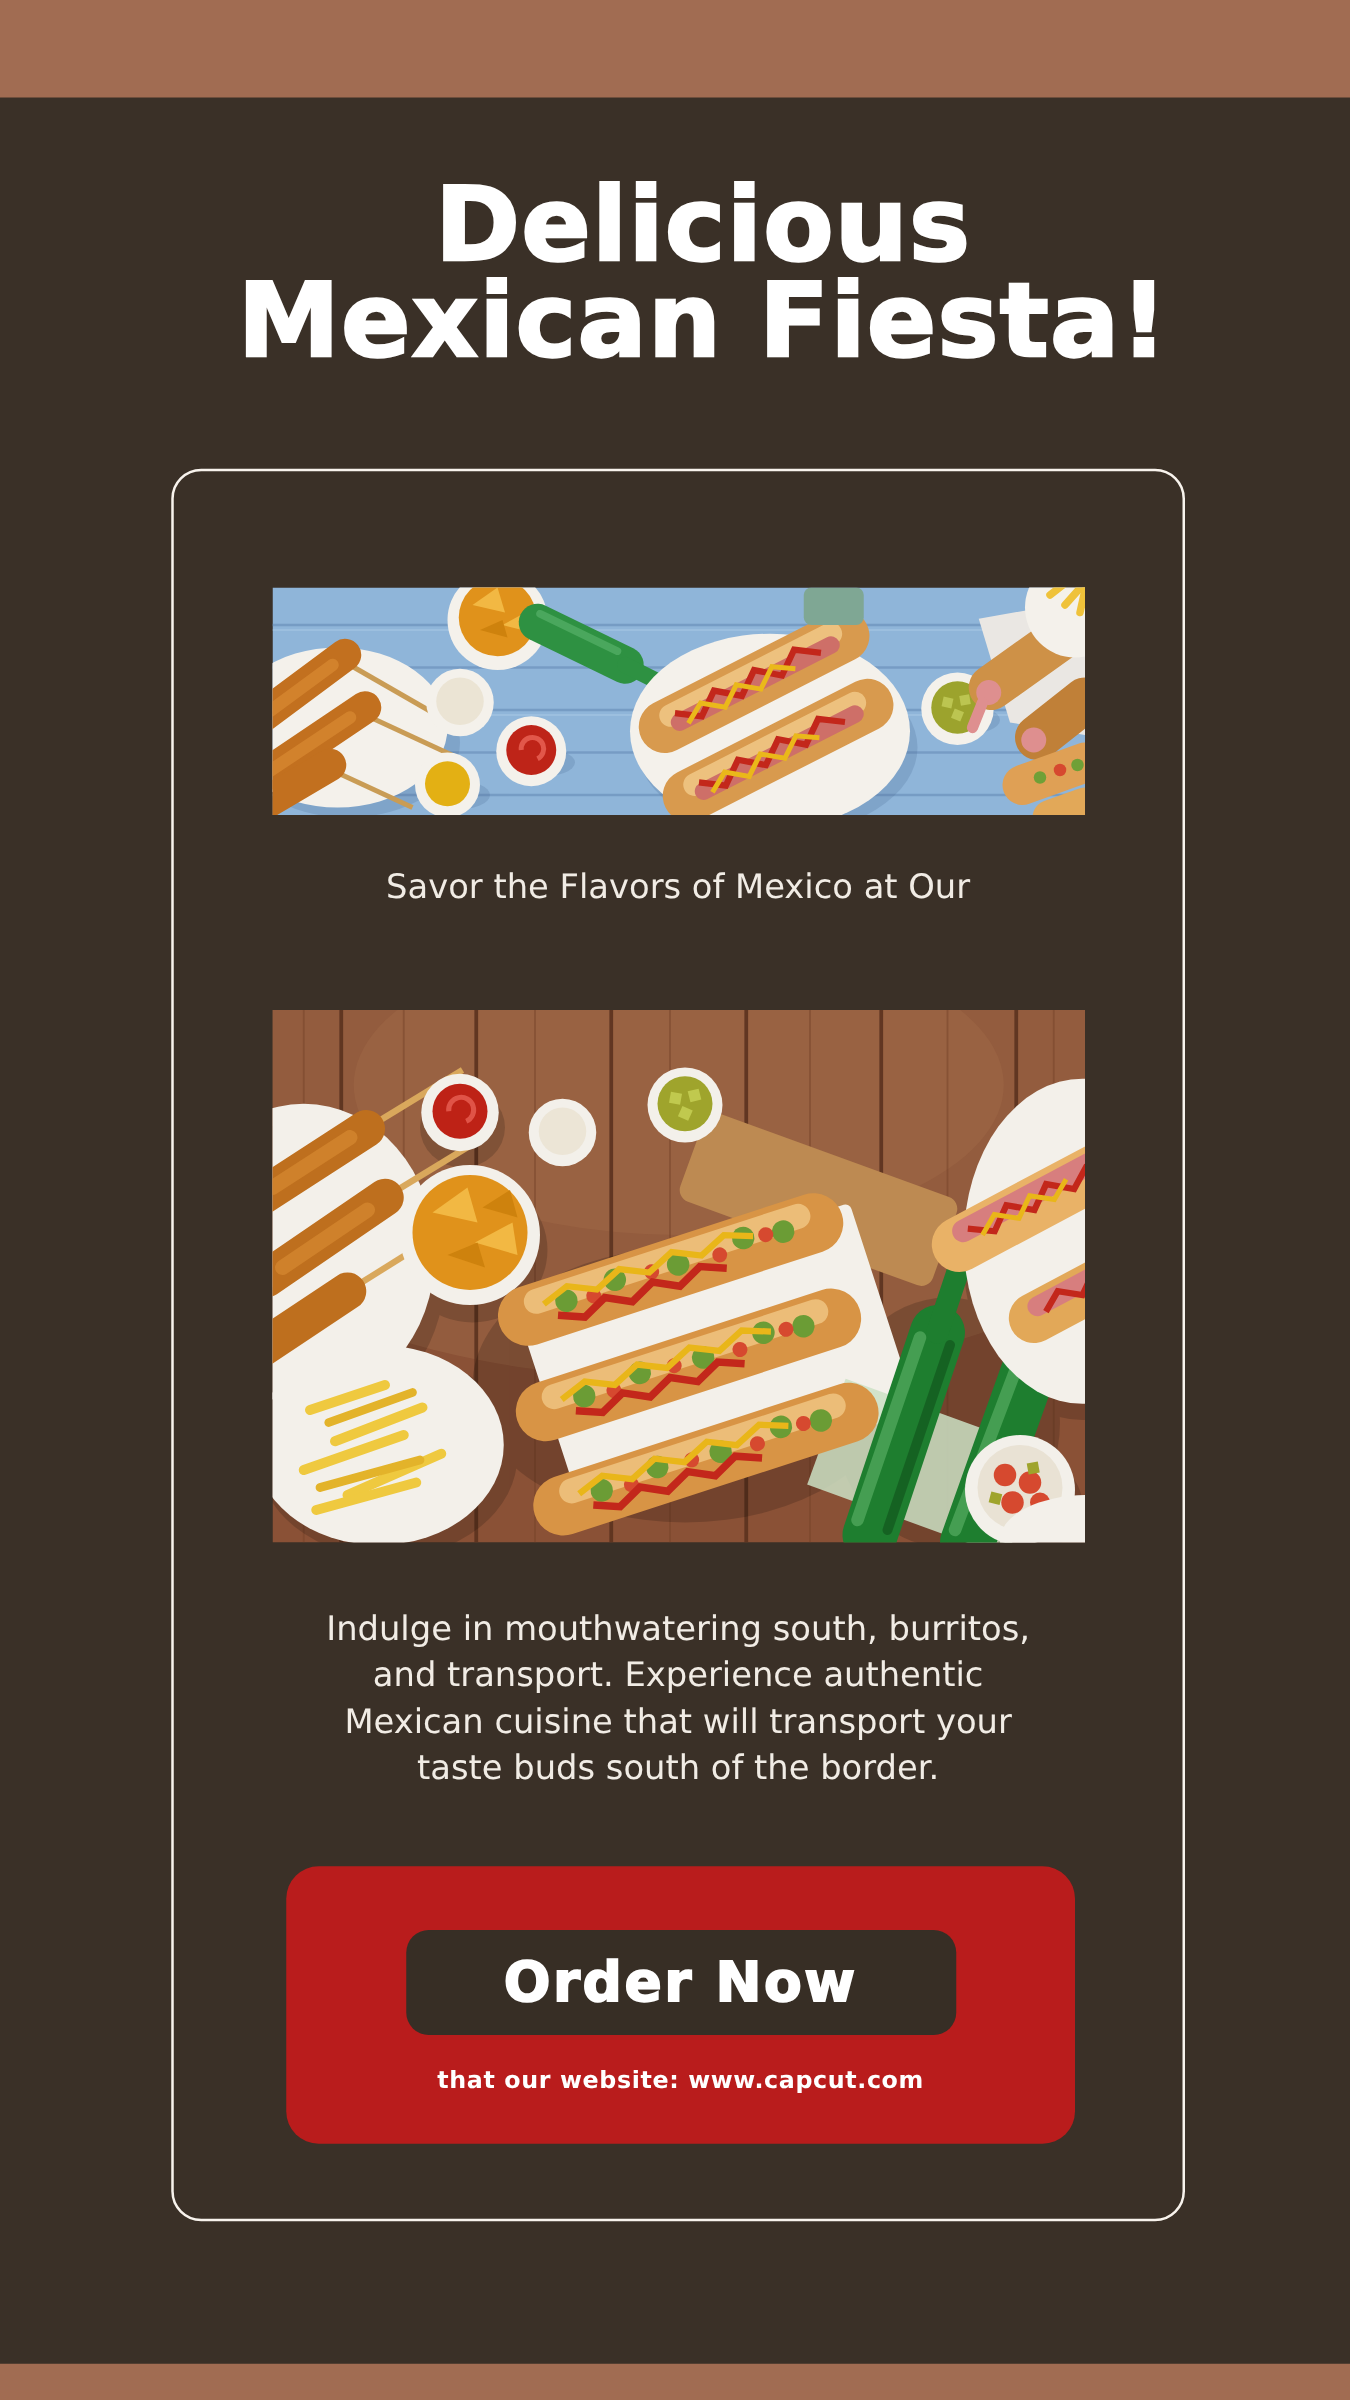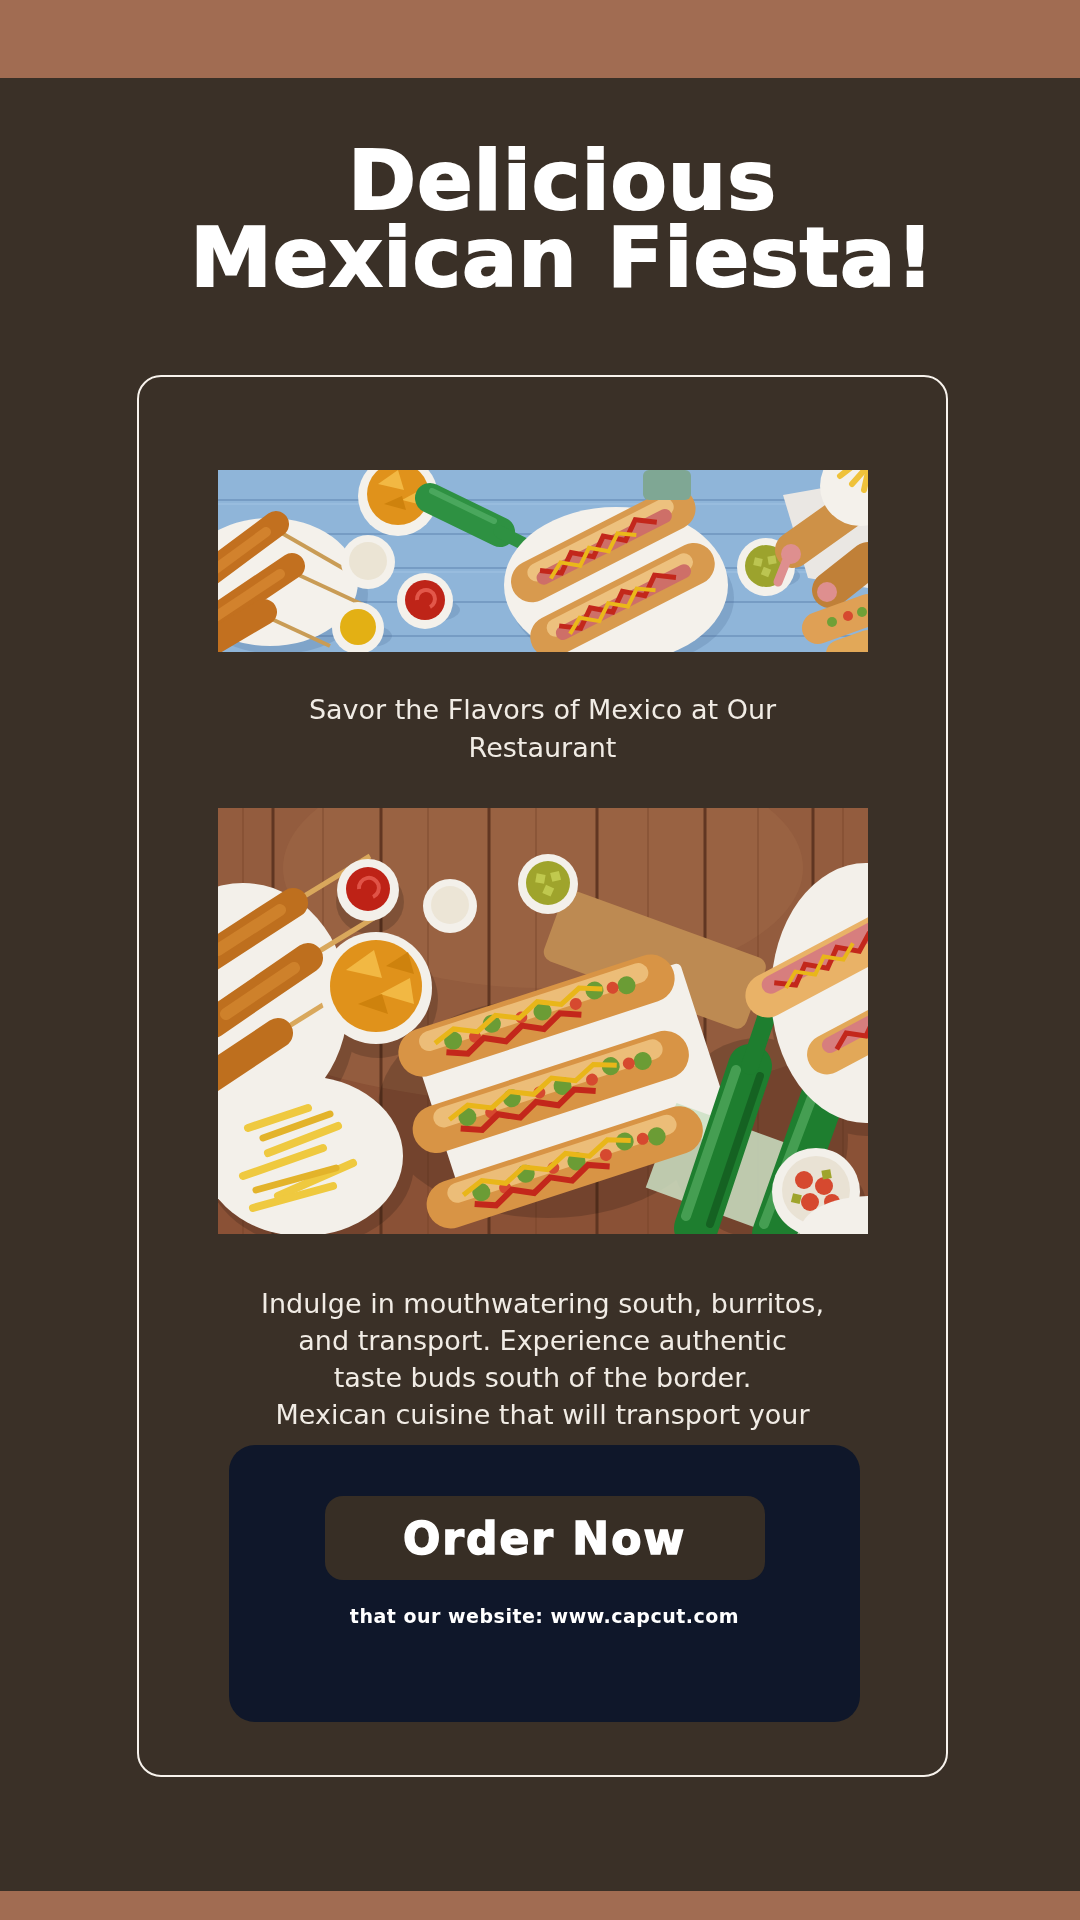--- a/index.html
+++ b/index.html
@@ -22,22 +22,22 @@
   .photo svg { display:block; }
   .photo-banner { top:93px;  width:650px; height:182px; }
   .photo-main   { top:431px; width:650px; height:426px; }
 
   .caption { position:absolute; top:314px; left:0; width:100%; text-align:center;
              color:#F1ECE5; font-size:27px; line-height:38px; font-weight:400; }
 
   .body-text { position:absolute; top:908px; left:0; width:100%; text-align:center;
                color:#F1ECE5; font-size:27px; line-height:37px; font-weight:400; }
 
-  .cta-card { position:absolute; left:90px; top:1068px; width:631px; height:277px;
-              background:#0f172a; border-radius:26px; }
+  .cta-card { position:absolute; left:90px; top:1116px; width:631px; height:222px;
+              background:#b91c1c; border-radius:26px; }
 
   .order-btn { position:absolute; left:50%; transform:translateX(-50%); top:51px;
                width:440px; height:84px; background:#372E25; border:none; border-radius:18px;
                color:#FFFFFF; font-family:"DejaVu Sans","Liberation Sans",sans-serif;
                font-size:44px; font-weight:800; letter-spacing:2px;
                -webkit-text-stroke:1.5px #FFFFFF;
                display:flex; align-items:center; justify-content:center; cursor:pointer; }
 
   .website { position:absolute; top:160px; left:0; width:100%; text-align:center;
              color:#FFFFFF; font-size:19px; font-weight:700; letter-spacing:.5px; }
@@ -168,21 +168,20 @@
           <circle cx="614" cy="152" r="5" fill="#6FA037"></circle>
             <circle cx="630" cy="146" r="5" fill="#D6492F"></circle>
             <circle cx="644" cy="142" r="5" fill="#6FA037"></circle>
           <line x1="622" y1="184" x2="650" y2="174" stroke="#E2A858" stroke-width="28" stroke-linecap="round"></line>
         </g>
       </svg>
     </div>
 
     <div class="caption">
       <div>Savor the Flavors of Mexico at Our</div>
-      <div>Restaurant</div>
     </div>
 
     <div class="photo photo-main" title="Hot dogs, corn dogs, nachos, fries and green bottles on a dark wooden table">
       <svg viewBox="0 0 650 426" width="650" height="426">
         <rect width="650" height="426" fill="#8A5136"></rect>
         <ellipse cx="325" cy="95" rx="420" ry="200" fill="#9B6645" opacity=".55"></ellipse>
         <ellipse cx="325" cy="60" rx="260" ry="120" fill="#A26C49" opacity=".4"></ellipse>
         <g stroke="#5B321F" stroke-width="3" opacity=".9">
           <line x1="55" y1="0" x2="55" y2="426"></line>
             <line x1="163" y1="0" x2="163" y2="426"></line>
@@ -359,22 +358,22 @@
           <rect x="574" y="386" width="9" height="9" fill="#9FA42C" transform="rotate(14 578 390)"></rect>
           <rect x="604" y="362" width="9" height="9" fill="#9FA42C" transform="rotate(-10 608 366)"></rect>
         </g>
         <ellipse cx="652" cy="424" rx="70" ry="36" fill="#F3F0EA"></ellipse>
       </svg>
     </div>
 
     <div class="body-text">
       <div>Indulge in mouthwatering south, burritos,</div>
       <div>and transport. Experience authentic</div>
+      <div>Mexican cuisine that will transport your</div>
       <div>taste buds south of the border.</div>
-      <div>Mexican cuisine that will transport your</div>
     </div>
 
     <div class="cta-card">
       <button class="order-btn">Order Now</button>
       <div class="website">that our website: www.capcut.com</div>
     </div>
 
   </div>
 
   <div class="strip strip-bottom"></div>

